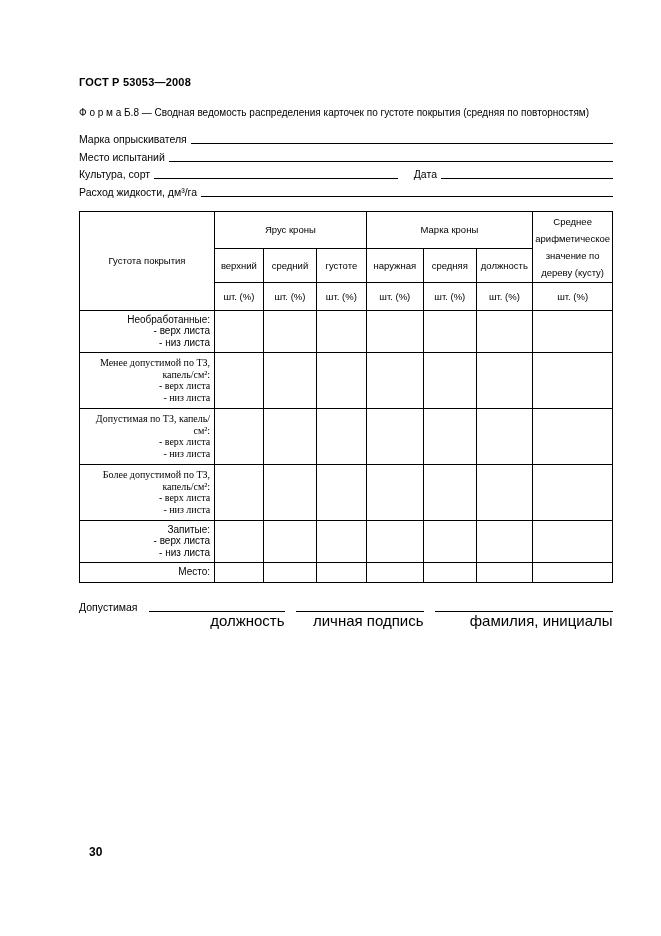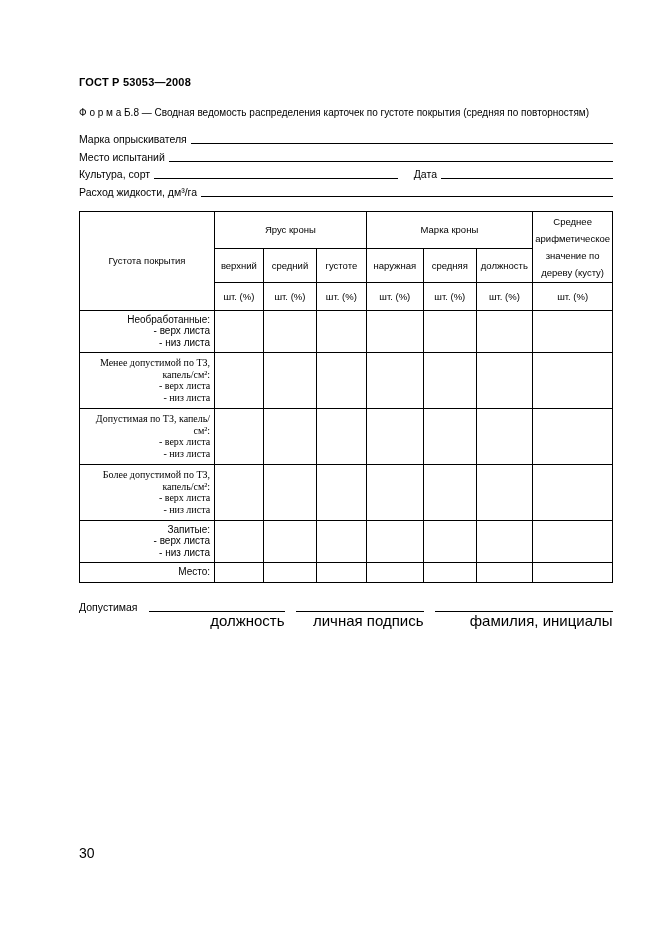--- a/index.html
+++ b/index.html
@@ -32,21 +32,21 @@
   td.lbl .t { line-height: 11.5px; }
   td.lbl .i { padding-left: 14px; line-height: 11.5px; }
   td.avg { line-height: 17px; text-align: center; }
 
   .exec-row { display: flex; align-items: flex-start; margin-top: 18px; font-size: 10.5px; line-height: 13px; }
   .sigcol { margin-left: 11px; }
   .sigcol.w1 { width: 136px; } .sigcol.w2 { width: 128px; } .sigcol.w3 { width: 178px; }
   .sline { border-bottom: 1px solid #000; height: 11px; }
   .scap { text-align: right; font-size: 15px; margin-top: 2px; }
 
-  .page-num { position: absolute; left: 79px; top: 845px; font-size: 14px; }
+  .page-num { position: absolute; left: 89px; top: 845px; font-size: 12px; font-weight: bold; }
 </style>
 </head>
 <body>
 
 <div class="content">
 
   <div class="doc-header">ГОСТ Р 53053—2008</div>
 
   <div class="caption">Ф о р м а   Б.8 — Сводная ведомость распределения карточек по густоте покрытия (средняя по повторностям)</div>
 

